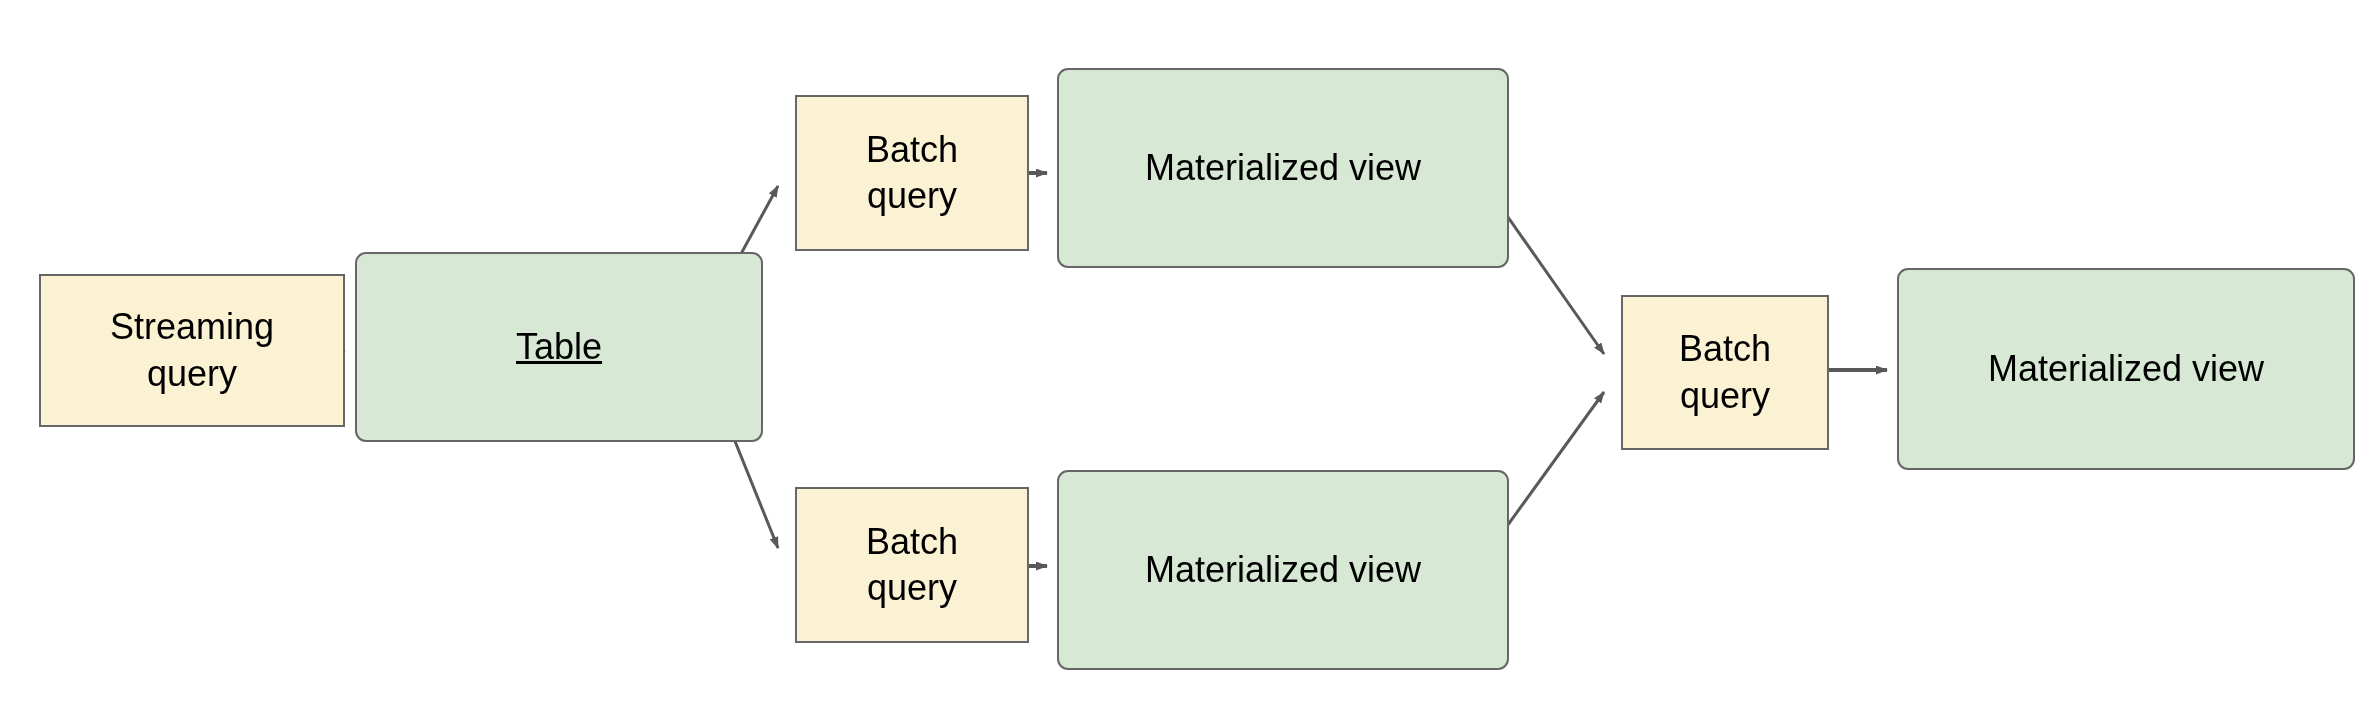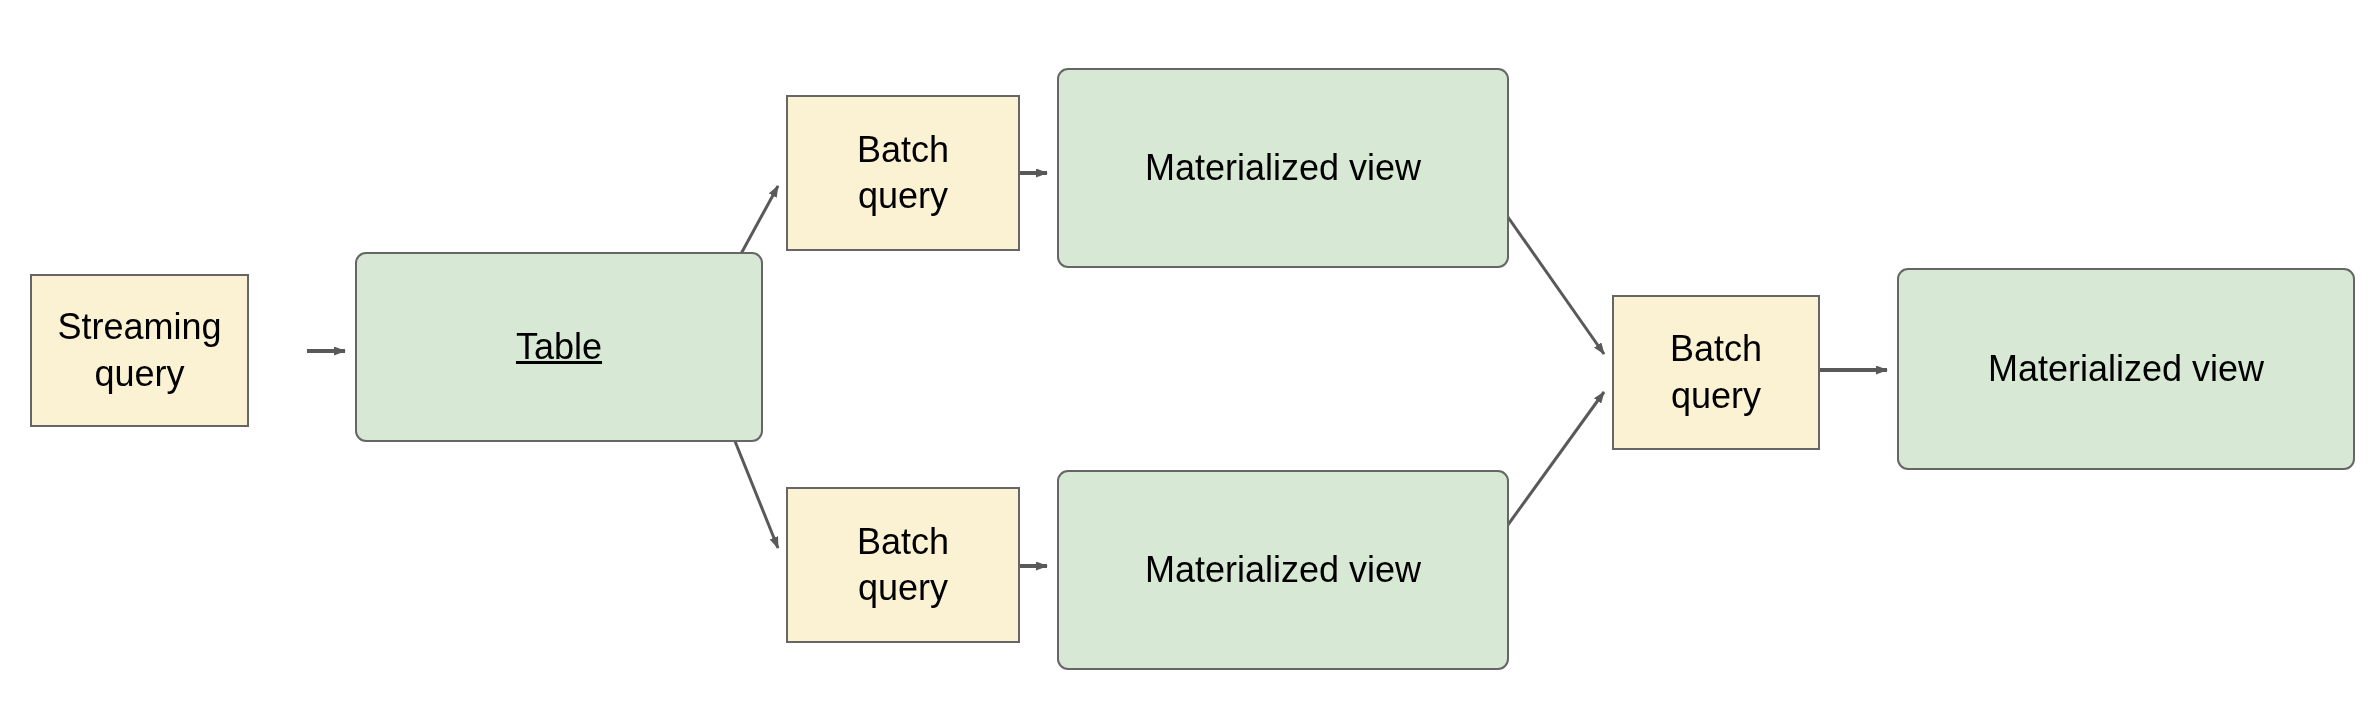--- a/index.html
+++ b/index.html
@@ -33,20 +33,21 @@
     color: #000000;
     font-size: 36px;
     line-height: 1.28;
     border: 2px solid #666666;
     white-space: pre-line;
     z-index: 2;
   }
   .node.process {
     background: #fbf2d3;
     border-radius: 0;
+    margin-left: 9px;
   }
   .node.store {
     background: #d7e8d4;
     border-radius: 11px;
   }
   .node .label {
     display: block;
     padding: 0 6px;
   }
 </style>
@@ -91,21 +92,21 @@
 
     <g>
       <line x1="1489" y1="551" x2="1604" y2="392" stroke="#595959" stroke-width="3" marker-end="url(#ah-thin)"></line>
     </g>
 
     <g>
       <line x1="1820" y1="370" x2="1887" y2="370" stroke="#595959" stroke-width="4" marker-end="url(#ah-thin)"></line>
     </g>
   </svg>
 
-  <div class="node process" style="left:30px; top:274px; width:219px; height:153px;">
+  <div class="node process" style="left:30px; top:274px; width:306px; height:153px;">
     <span class="label">Streaming
 query</span>
   </div>
 
   <div class="node store" style="left:355px; top:252px; width:408px; height:190px;text-decoration:underline;">
     <span class="label">Table</span>
   </div>
 
   <div class="node process" style="left:786px; top:95px; width:234px; height:156px;">
     <span class="label">Batch

